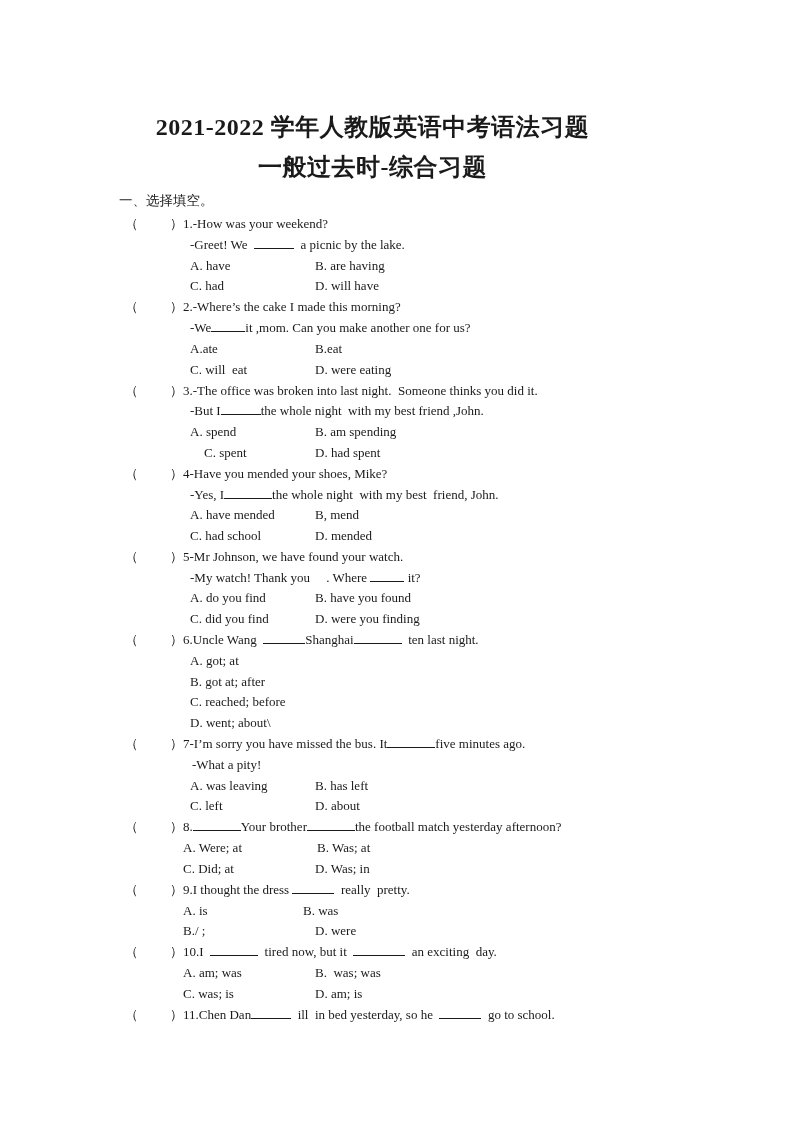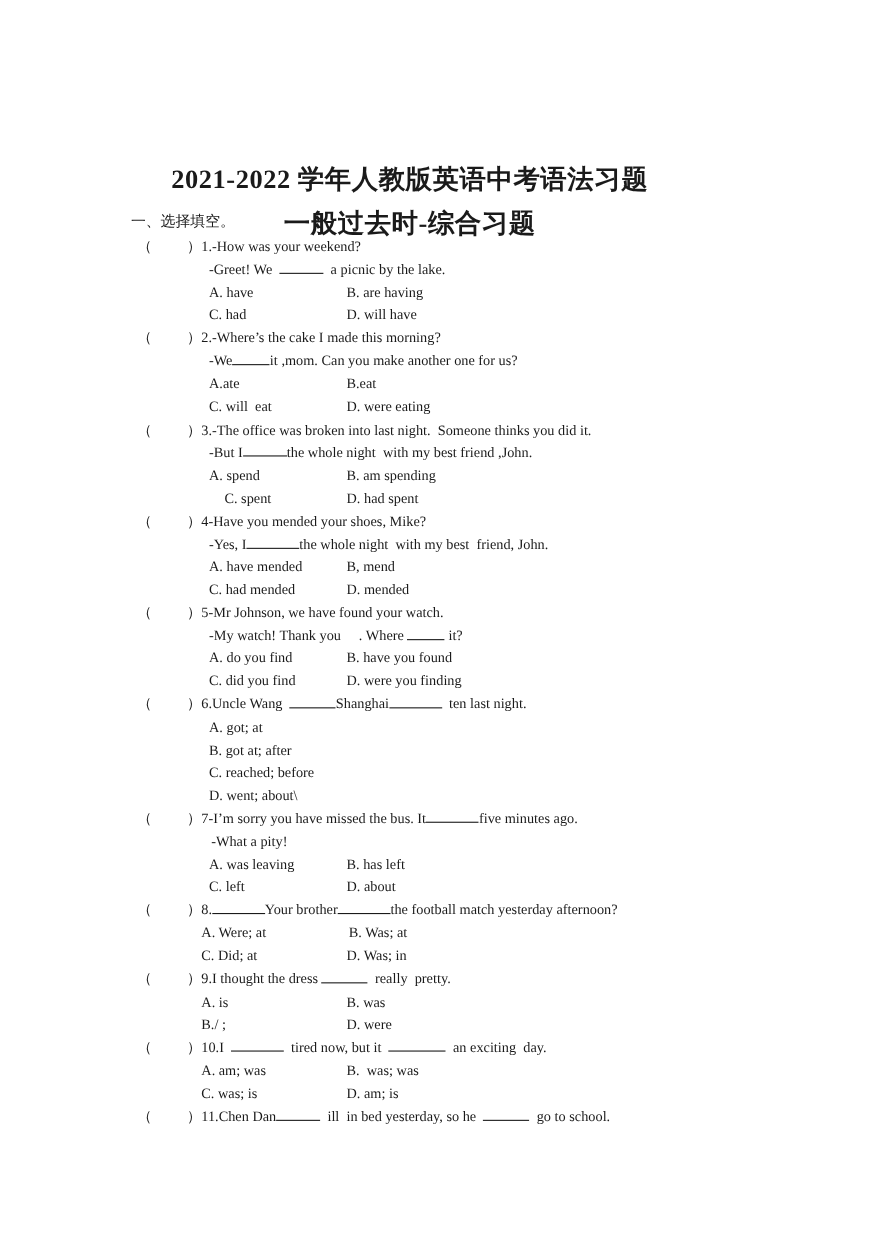--- a/index.html
+++ b/index.html
@@ -1,19 +1,19 @@
 <!DOCTYPE html>
 <html><head>
 <meta charset="utf-8">
 <style>
   html, body { margin: 0; padding: 0; background: #ffffff; }
   body { width: 794px; height: 1123px; position: relative; overflow: hidden;
          font-family: "Liberation Serif", "DejaVu Serif", serif; color: #1a1a1a; }
   .title { position: absolute; left: 0; width: 745px; text-align: center;
-           font-weight: bold; font-size: 24px; letter-spacing: 0.5px; margin-top: 36px; }
+           font-weight: bold; font-size: 24px; letter-spacing: 0.5px; }
   .t1 { top: 111px; }
   .t2 { top: 151px; }
   .section { position: absolute; left: 119px; top: 192px; font-size: 13.5px;
              font-family: "DejaVu Sans", sans-serif; }
   .line { position: absolute; font-size: 13px; white-space: pre; line-height: 16px; }
   .paren { position: absolute; font-size: 13px; }
   .blank { display: inline-block; border-bottom: 1px solid #1a1a1a; height: 11px; vertical-align: baseline; }
 </style>
 </head>
 <body>
@@ -56,21 +56,21 @@
     <div class="line" style="left:315px;top:445px">D. had spent</div>
   </div>
 
   <div>
     <span class="paren" style="left:125px;top:465px">（</span>
     <span class="paren" style="left:170px;top:465px">）</span>
     <div class="line" style="left:183px;top:466px"><span>4</span><span>-Have you mended your shoes, Mike?</span></div>
     <div class="line" style="left:190px;top:487px"><span>-Yes, I</span><span class="blank" style="width:48px"></span><span>the whole night  with my best  friend, John.</span></div>
     <div class="line" style="left:190px;top:507px">A. have mended</div>
     <div class="line" style="left:315px;top:507px">B, mend</div>
-    <div class="line" style="left:190px;top:528px">C. had mended</div>
+    <div class="line" style="left:190px;top:528px">C. had school</div>
     <div class="line" style="left:315px;top:528px">D. mended</div>
   </div>
 
   <div>
     <span class="paren" style="left:125px;top:548px">（</span>
     <span class="paren" style="left:170px;top:548px">）</span>
     <div class="line" style="left:183px;top:549px"><span>5</span><span>-Mr Johnson, we have found your watch.</span></div>
     <div class="line" style="left:190px;top:570px"><span>-My watch! Thank you     . Where</span> <span class="blank" style="width:34px"></span> <span>it?</span></div>
     <div class="line" style="left:190px;top:590px">A. do you find</div>
     <div class="line" style="left:315px;top:590px">B. have you found</div>
@@ -107,21 +107,21 @@
     <div class="line" style="left:317px;top:840px">B. Was; at</div>
     <div class="line" style="left:183px;top:861px">C. Did; at</div>
     <div class="line" style="left:315px;top:861px">D. Was; in</div>
   </div>
 
   <div>
     <span class="paren" style="left:125px;top:881px">（</span>
     <span class="paren" style="left:170px;top:881px">）</span>
     <div class="line" style="left:183px;top:882px"><span>9.</span><span>I thought the dress</span> <span class="blank" style="width:42px"></span>  <span>really  pretty.</span></div>
     <div class="line" style="left:183px;top:903px">A. is</div>
-    <div class="line" style="left:315px;top:903px">B. was</div>
+    <div class="line" style="left:303px;top:903px">B. was</div>
     <div class="line" style="left:183px;top:923px">B./ ;</div>
     <div class="line" style="left:315px;top:923px">D. were</div>
   </div>
 
   <div>
     <span class="paren" style="left:125px;top:943px">（</span>
     <span class="paren" style="left:170px;top:943px">）</span>
     <div class="line" style="left:183px;top:944px"><span>10.</span><span>I</span>  <span class="blank" style="width:48px"></span>  <span>tired now, but it</span>  <span class="blank" style="width:52px"></span>  <span>an exciting  day.</span></div>
     <div class="line" style="left:183px;top:965px">A. am; was</div>
     <div class="line" style="left:315px;top:965px">B.  was; was</div>

